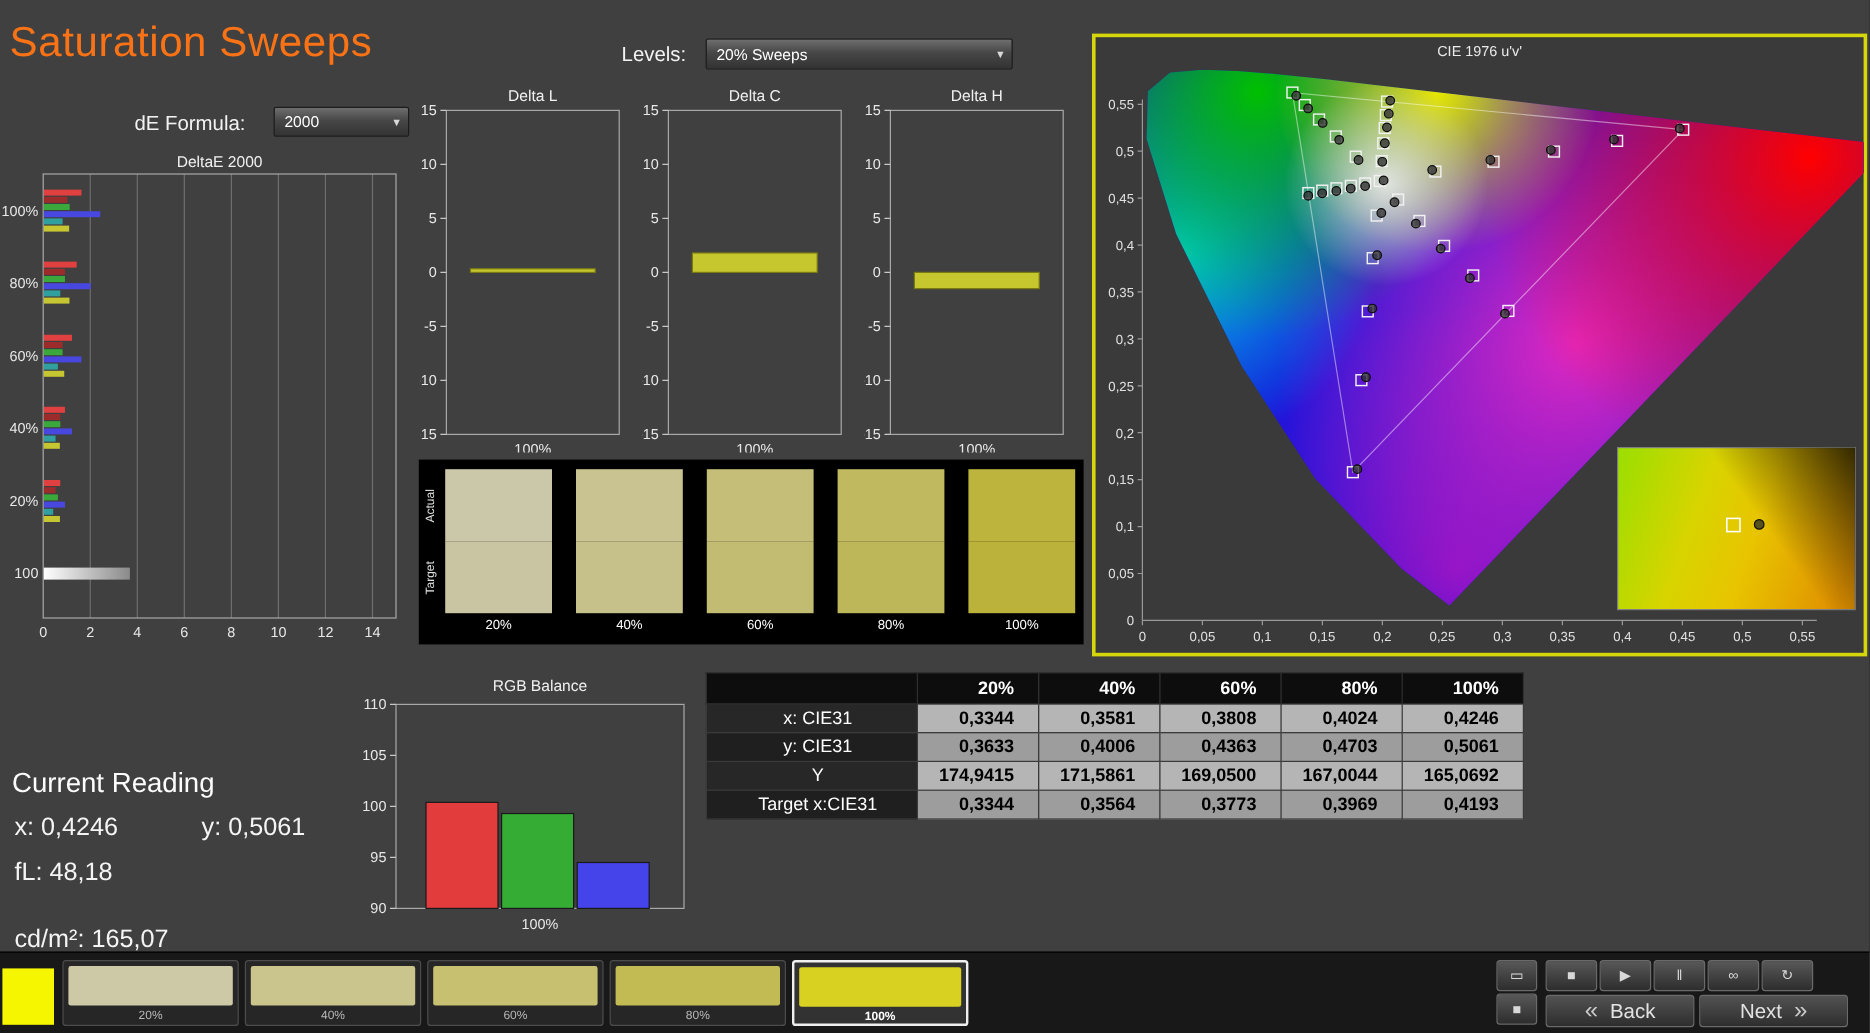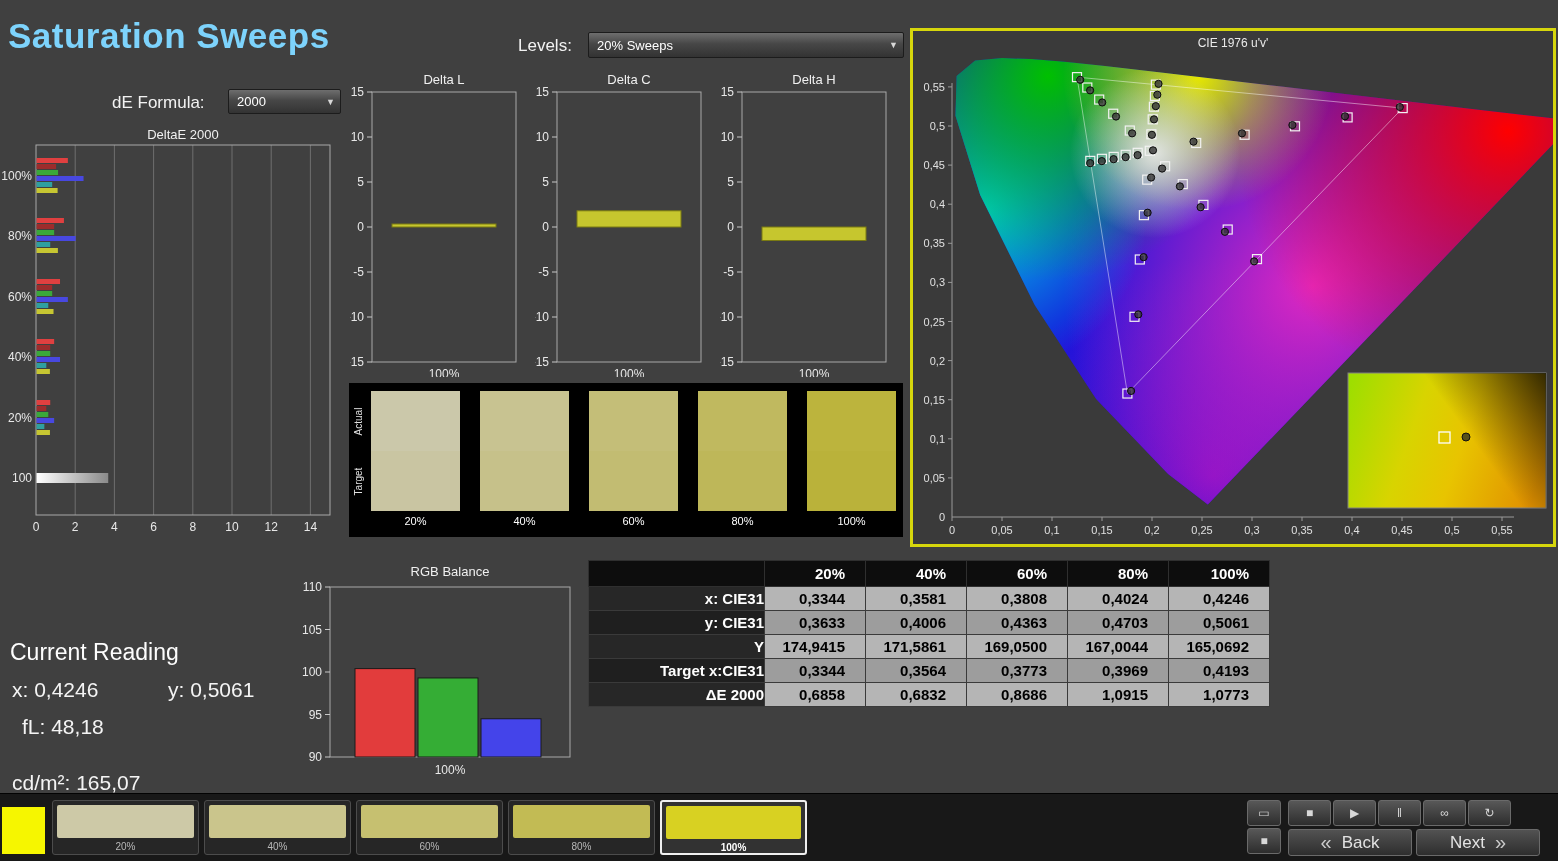--- a/index.html
+++ b/index.html
@@ -2,31 +2,31 @@
 <html><head>
 <meta charset="utf-8">
 <style>
   *{margin:0;padding:0;box-sizing:border-box}
   html,body{background:#2b2b2b}
   #app{position:relative;width:1558px;height:861px;background:#404040;overflow:hidden;
        font-family:"Liberation Sans",sans-serif;color:#fff}
   .abs{position:absolute}
   svg text{font-family:"Liberation Sans",sans-serif}
 
-  #page-title{left:8px;top:16px;font-size:35px;font-weight:bold;letter-spacing:.5px;color:#7dd3fc}
+  #page-title{left:8px;top:16px;font-size:35px;font-weight:normal;letter-spacing:.5px;color:#f97316}
 
   .ctl-label{font-size:17px;color:#f2f2f2}
   #de-formula-label{left:112px;top:93px}
   #levels-label{left:518px;top:36px}
   .dropdown{position:absolute;display:flex;align-items:center;cursor:pointer;
     background:linear-gradient(#6e6e6e,#474747 45%,#333333);border:1px solid #1c1c1c;border-radius:2px;
     color:#fff;font-size:13px;padding:0 5px 0 8px}
   .dd-arrow{margin-left:auto;font-size:9px;color:#d8d8d8;padding-left:8px}
   #de-formula-dd{left:228px;top:89px;width:113px;height:25px}
-  #levels-dd{left:588px;top:32px;width:316px;height:26px}
+  #levels-dd{left:588px;top:32px;width:256px;height:26px}
 
   #deltae-wrap{left:0;top:128px;width:348px;height:412px}
   #deltal-wrap{left:350px;top:72px;width:170px;height:305px}
   #deltac-wrap{left:535px;top:72px;width:170px;height:305px}
   #deltah-wrap{left:720px;top:72px;width:170px;height:305px}
   #rgb-wrap{left:300px;top:564px;width:290px;height:212px}
 
   #swatch-strip{left:349px;top:383px;width:554px;height:154px;background:#000}
   .rot-wrap{position:absolute;left:1px;width:18px;display:flex;align-items:center;justify-content:center}
   .rot-wrap span{transform:rotate(-90deg);font-size:10px;color:#e2e2e2;white-space:nowrap}
@@ -34,28 +34,28 @@
   .swatch .half{width:89px;height:60px}
   .swatch .slabel{text-align:center;color:#fff;font-size:11px;margin-top:4px}
 
   #cie-panel{left:910px;top:28px;width:646px;height:519px;border:3px solid #d6d60c;background:#3a3a3a}
 
   #avg-line{left:46px;top:556px;font-size:25px;color:#fdfdfd}
   #max-line{left:38px;top:593px;font-size:25px;color:#fdfdfd}
   #cr-title{left:10px;top:639px;font-size:23px;color:#fdfdfd}
   .cr{font-size:21px;color:#f4f4f4}
   #cr-x{left:12px;top:678px}#cr-y{left:168px;top:678px}
-  #cr-fl{left:22px;top:715px}#cr-cd{left:12px;top:771px}
+  #cr-fl{left:12px;top:715px}#cr-cd{left:12px;top:771px}
 
   #data-table{position:absolute;left:588px;top:560px;border-collapse:collapse;table-layout:fixed}
   #data-table th{background:#0d0d0d;color:#fff;font-size:15px;font-weight:bold;height:26px;border:1px solid #2f2f2f}
   #data-table th.num-h{text-align:right;padding-right:20px;width:101px}
   #data-table th.lbl-h{width:176px}
   #data-table td{height:24px;font-size:15px;border:1px solid #3a3a3a}
-  #data-table td.lbl{color:#fff;font-weight:bold;text-align:right;padding-left:10px;background:#272727}
+  #data-table td.lbl{color:#fff;font-weight:normal;text-align:center;padding-left:10px;background:#272727}
   #data-table tr:nth-child(even) td.lbl{background:#1f1f1f}
   #data-table td.val{color:#000;text-align:right;padding-right:20px;font-weight:bold}
   #data-table tr:nth-child(odd) td.val{background:#b5b5b5}
   #data-table tr:nth-child(even) td.val{background:#9d9d9d}
 
   #bottom-bar{left:0;top:793px;width:1558px;height:68px;background:#181818;border-top:1px solid #020202}
   #current-patch{position:absolute;left:2px;top:13px;width:43px;height:47px}
   .patch{position:absolute;top:6px;width:147px;height:55px;background:#262626;border:1px solid #4c4c4c;border-radius:3px;cursor:pointer}
   .patch-color{margin:4px 4px 0;height:33px;border-radius:2px}
   .patch-label{text-align:center;font-size:10px;color:#b8b8b8;margin-top:3px}
@@ -486,28 +486,20 @@
           <td class="val">165,0692</td>
         </tr>
         <tr>
           <td class="lbl">Target x:CIE31</td>
           <td class="val">0,3344</td>
           <td class="val">0,3564</td>
           <td class="val">0,3773</td>
           <td class="val">0,3969</td>
           <td class="val">0,4193</td>
         </tr>
-        <tr>
-          <td class="lbl">ΔE 2000</td>
-          <td class="val">0,6858</td>
-          <td class="val">0,6832</td>
-          <td class="val">0,8686</td>
-          <td class="val">1,0915</td>
-          <td class="val">1,0773</td>
-        </tr>
       </tbody>
     </table>
 
   <div class="abs" id="bottom-bar">
     <div id="current-patch" style="background: rgb(246, 246, 0);"></div>
     <div class="navbtn" id="back-btn">
       <span class="chev">«</span>
       <span>Back</span>
     </div>
     <div class="navbtn" id="next-btn">

